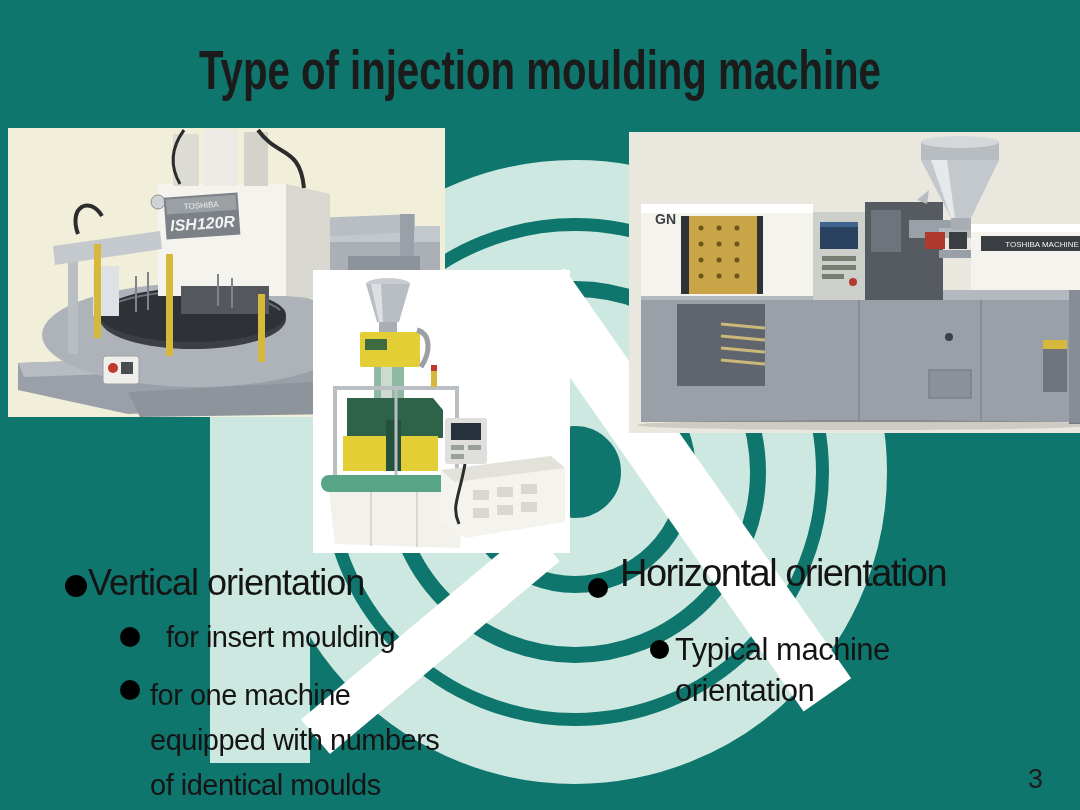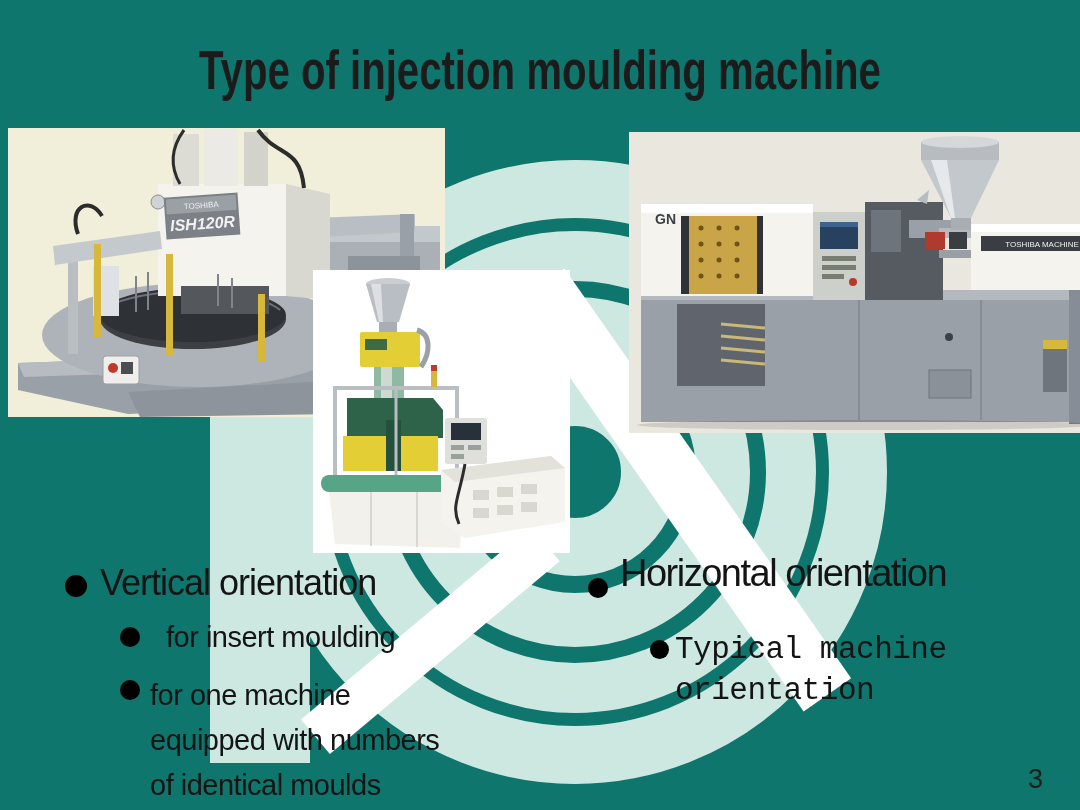--- a/index.html
+++ b/index.html
@@ -14,25 +14,25 @@
   .title{
     position:absolute;left:0;right:0;top:40px;margin:0;z-index:4;
     text-align:center;font-size:55px;font-weight:600;color:#1b1b1b;
     transform:scaleX(0.73);letter-spacing:0;line-height:1.1;white-space:nowrap;
   }
   .dot{position:absolute;background:#000;border-radius:50%;z-index:4;}
   .btext{position:absolute;z-index:4;line-height:1.15;}
   .b-main{font-size:36px;letter-spacing:-1px;}
   .b-sub{font-size:29px;letter-spacing:-0.5px;}
   .prelines{white-space:pre-line;}
-  .left-main{left:100px;top:562px;}
+  .left-main{left:88px;top:562px;}
   .left-sub1{left:166px;top:621px;}
   .left-sub2{left:150px;top:673px;line-height:45px;}
   .right-main{left:620px;top:552px;font-size:38px;letter-spacing:-1.5px;}
-  .right-sub1{left:675px;top:629px;font-size:31px;line-height:41px;letter-spacing:-0.5px;font-family:Liberation Mono, monospace;}
+  .right-sub1{left:675px;top:629px;font-size:31px;line-height:41px;letter-spacing:-0.5px;}
   .dot-l-main{left:65px;top:575px;width:22px;height:22px;}
   .dot-l-sub1{left:120px;top:627px;width:20px;height:20px;}
   .dot-l-sub2{left:120px;top:680px;width:20px;height:20px;}
   .dot-r-main{left:588px;top:578px;width:20px;height:20px;}
   .dot-r-sub1{left:650px;top:640px;width:19px;height:19px;}
   .page-number{position:absolute;left:1028px;top:764px;font-size:27px;color:#1b1b1b;z-index:4;}
 </style>
 </head>
 <body>
 

